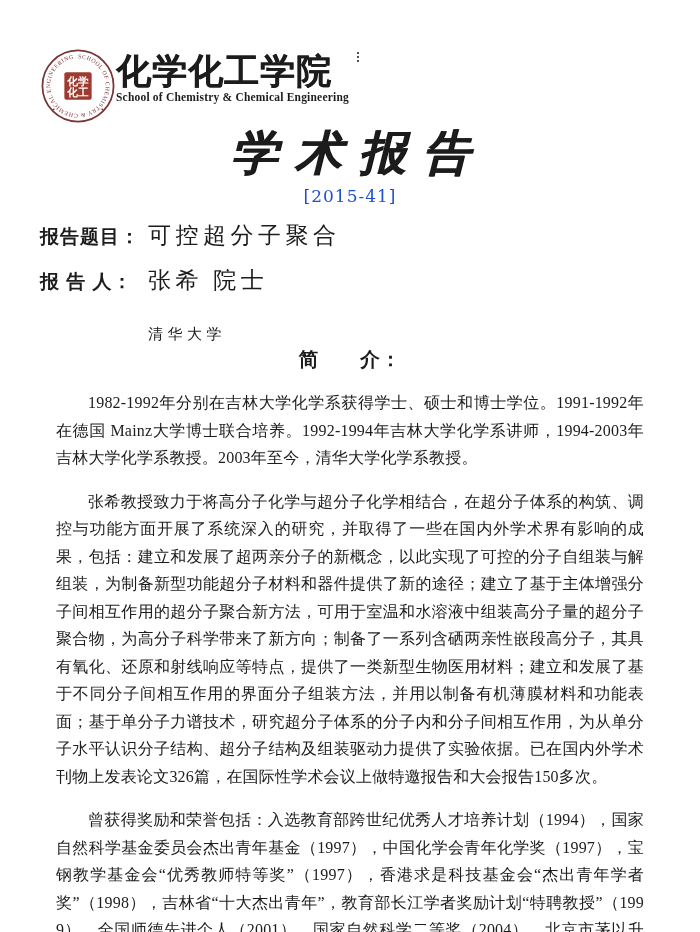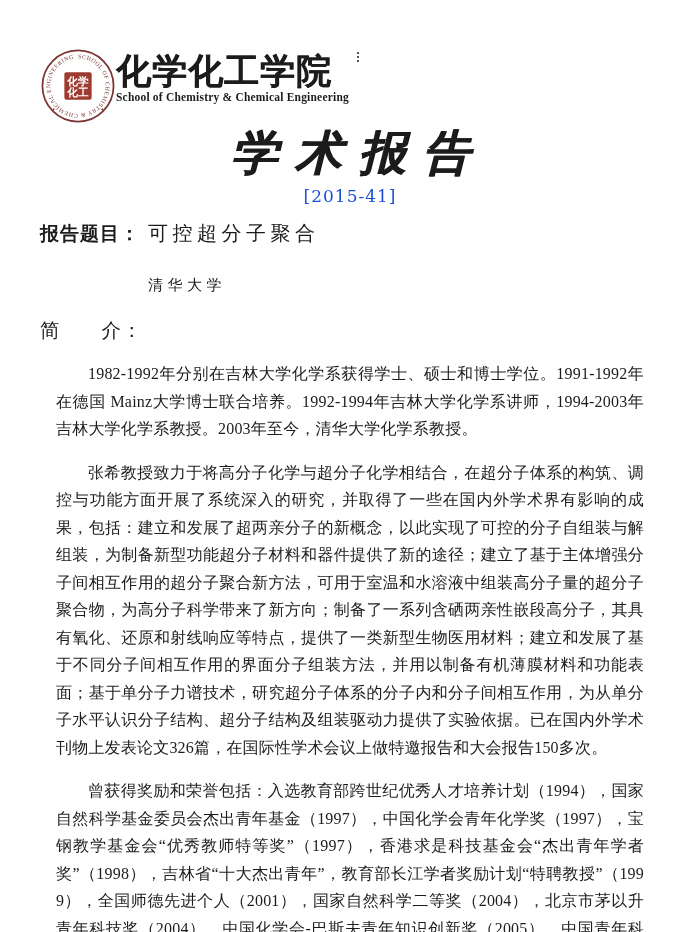--- a/index.html
+++ b/index.html
@@ -104,37 +104,38 @@
   .field-label {
     font-family: Liberation Sans, sans-serif;
     font-weight: bold;
     font-size: 19px;
     letter-spacing: 1px;
     flex: 0 0 108px;
     white-space: nowrap;
   }
   .field-value {
     font-family: "Liberation Serif", serif;
-    font-size: 20px;
+    font-size: 23px;
     letter-spacing: 4.5px;
     white-space: nowrap;
   }
   .affiliation-row {
     margin-top: 29px;
     padding-left: 108px;
     font-family: "Liberation Serif", serif;
     font-size: 15px;
     letter-spacing: 4.5px;
   }
   .intro-heading {
-    margin-top: 22px;
+    margin-top: 2px;
     font-family: "Liberation Sans", sans-serif;
-    font-weight: normal;
+    font-weight: bold;
     font-size: 19.5px;
     letter-spacing: 1px;
+    text-align: center;
   }
 
   
   .intro-body {
     margin-top: 6px;
   }
   .intro-body p {
     margin: 16px;
     font-family: "Liberation Serif", serif;
     font-size: 16px;
@@ -177,20 +178,24 @@
   </div>
 
   <div class="doc-title">学术报告</div>
   <div class="report-no">[2015-41]</div>
 
   <div class="fields">
     <div class="field-row">
       <span class="field-label">报告题目：</span>
       <span class="field-value">可控超分子聚合</span>
     </div>
+    <div class="field-row">
+      <span class="field-label">报 告 人：</span>
+      <span class="field-value">张希 院士</span>
+    </div>
     <div class="affiliation-row">清华大学</div>
   </div>
 
   <div class="intro-heading">简　　介：</div>
 
   <div class="intro-body">
     <p>1982-1992年分别在吉林大学化学系获得学士、硕士和博士学位。1991-1992年在德国 Mainz大学博士联合培养。1992-1994年吉林大学化学系讲师，1994-2003年吉林大学化学系教授。2003年至今，清华大学化学系教授。</p>
     <p>张希教授致力于将高分子化学与超分子化学相结合，在超分子体系的构筑、调控与功能方面开展了系统深入的研究，并取得了一些在国内外学术界有影响的成果，包括：建立和发展了超两亲分子的新概念，以此实现了可控的分子自组装与解组装，为制备新型功能超分子材料和器件提供了新的途径；建立了基于主体增强分子间相互作用的超分子聚合新方法，可用于室温和水溶液中组装高分子量的超分子聚合物，为高分子科学带来了新方向；制备了一系列含硒两亲性嵌段高分子，其具有氧化、还原和射线响应等特点，提供了一类新型生物医用材料；建立和发展了基于不同分子间相互作用的界面分子组装方法，并用以制备有机薄膜材料和功能表面；基于单分子力谱技术，研究超分子体系的分子内和分子间相互作用，为从单分子水平认识分子结构、超分子结构及组装驱动力提供了实验依据。已在国内外学术刊物上发表论文326篇，在国际性学术会议上做特邀报告和大会报告150多次。</p>
     <p>曾获得奖励和荣誉包括：入选教育部跨世纪优秀人才培养计划（1994），国家自然科学基金委员会杰出青年基金（1997），中国化学会青年化学奖（1997），宝钢教学基金会“优秀教师特等奖”（1997），香港求是科技基金会“杰出青年学者奖”（1998），吉林省“十大杰出青年”，教育部长江学者奖励计划“特聘教授”（1999），全国师德先进个人（2001），国家自然科学二等奖（2004），北京市茅以升青年科技奖（2004），中国化学会-巴斯夫青年知识创新奖（2005），中国青年科技奖（2006），中国科学院院士（2007），英国皇家化学会Fellow （2008），中国化学会-阿克苏诺贝尔化学奖（2010），日本东京大学工学部 Fellow （2013），香港浸会大学杰出客座教授（2013）。</p>
 

